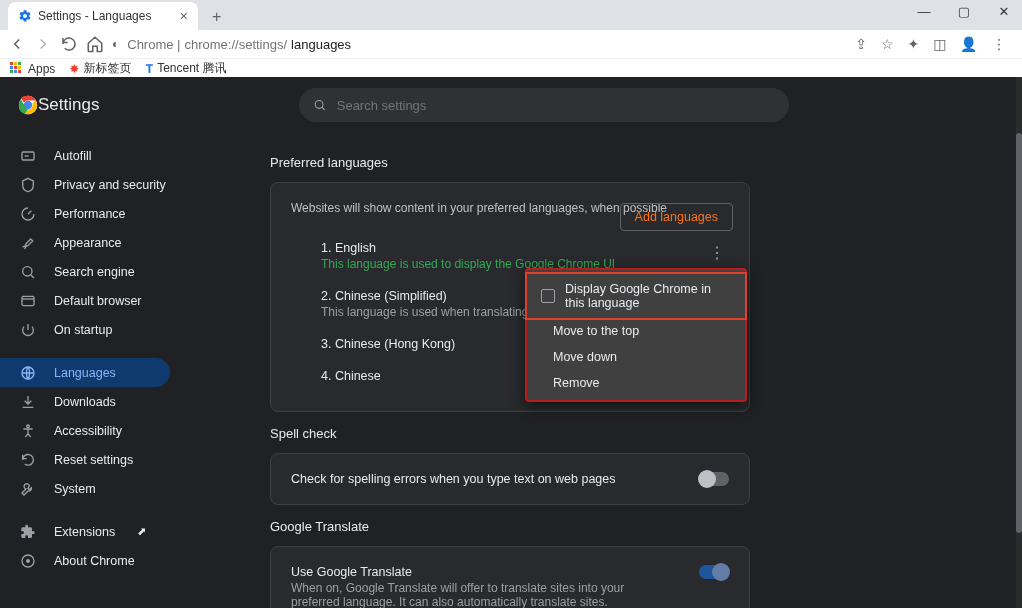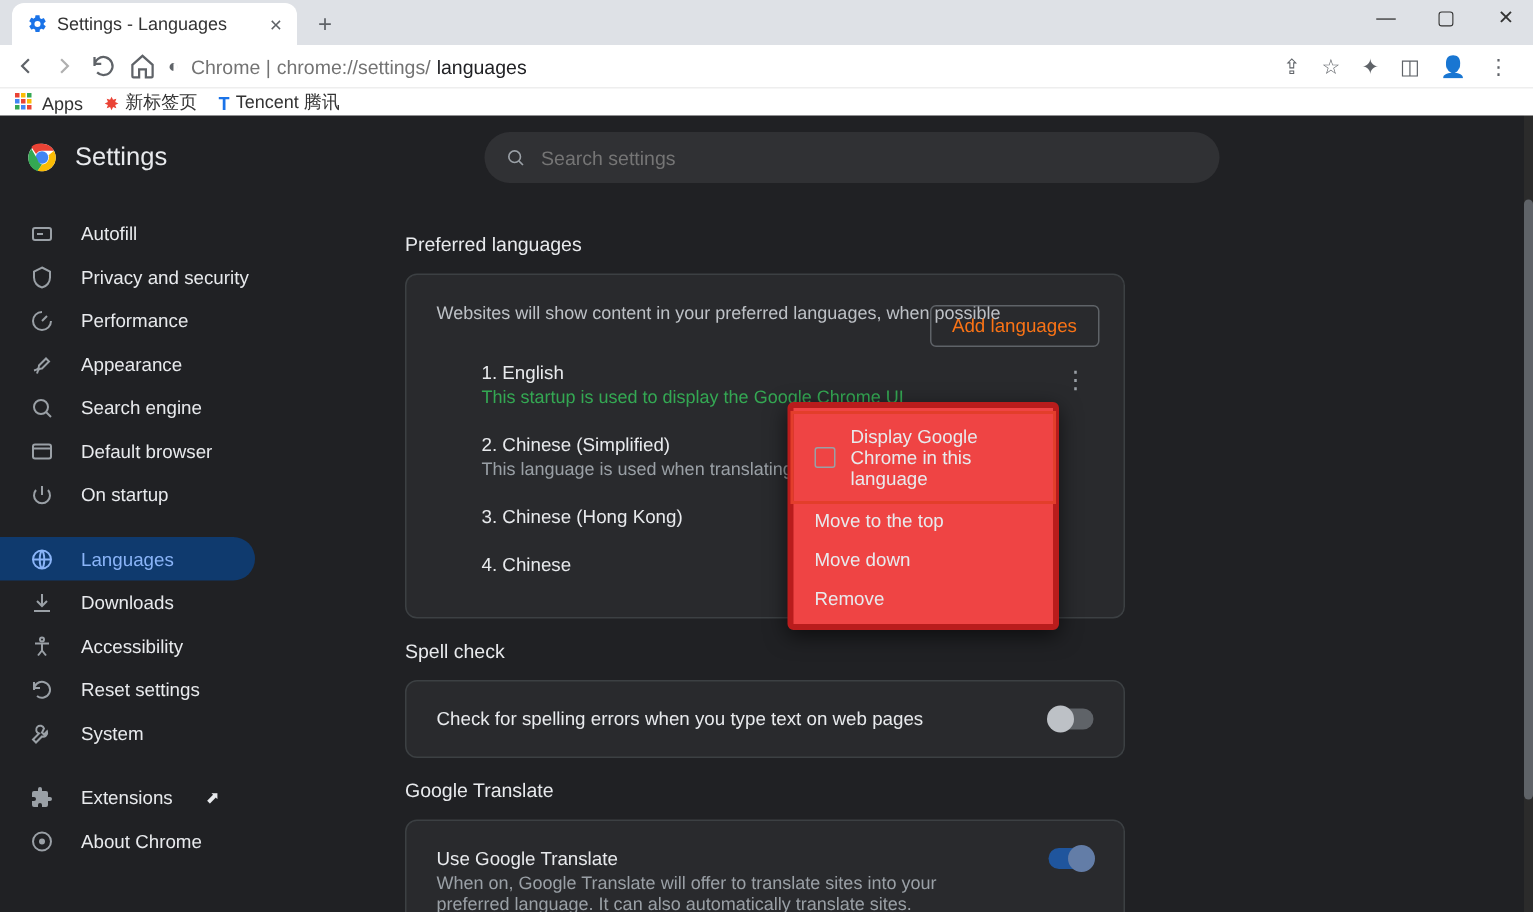--- a/index.html
+++ b/index.html
@@ -29,21 +29,21 @@
 .bm-icon { width: 14px; height: 14px; display: inline-block; }
 .apps-grid { display: grid; grid-template-columns: repeat(3,3px); grid-template-rows: repeat(3,3px); gap: 1px; }
 .apps-grid span { width: 3px; height: 3px; background: #ea4335; }
 .apps-grid span:nth-child(2){background:#fbbc05}.apps-grid span:nth-child(3){background:#34a853}
 .apps-grid span:nth-child(4){background:#4285f4}.apps-grid span:nth-child(5){background:#ea4335}
 .apps-grid span:nth-child(6){background:#fbbc05}.apps-grid span:nth-child(7){background:#34a853}
 .apps-grid span:nth-child(8){background:#4285f4}.apps-grid span:nth-child(9){background:#ea4335}
 
 
 .app { position: absolute; top: 77px; left: 0; right: 6px; bottom: 0; background: #202124; color: #e8eaed; display: flex; flex-direction: column; }
-.app-header { height: 56px; display: flex; align-items: center; padding: 0 18px; gap: 12px; }
+.app-header { height: 56px; display: flex; align-items: center; padding: 0 18px; }
 .chrome-logo { width: 20px; height: 20px; }
 .app-title { font-size: 17px; font-weight: 500; }
 .search-settings { margin-left: 200px; background: #303134; border-radius: 18px; height: 34px; width: 490px; display: flex; align-items: center; padding: 0 14px; gap: 10px; color: #9aa0a6; font-size: 13px; }
 .search-settings input { background: transparent; border: none; outline: none; color: #e8eaed; font-size: 13px; width: 100%; }
 
 .app-body { flex: 1; display: flex; overflow: hidden; }
 .sidebar { width: 240px; padding-top: 8px; overflow-y: auto; }
 .side-item { display: flex; align-items: center; gap: 18px; height: 29px; padding: 0 20px; font-size: 12.5px; color: #e8eaed; cursor: pointer; border-radius: 0 14px 14px 0; margin-right: 70px; white-space: nowrap; }
 .side-item.active { background: #0f3a6e; color: #8ab4f8; border-radius: 0 18px 18px 0; margin-right: 70px; }
 .side-item.active .side-icon { color: #8ab4f8; }
@@ -67,22 +67,22 @@
 .row-setting { display: flex; align-items: flex-start; justify-content: space-between; }
 .row-setting .rs-label { font-size: 12.5px; font-weight: 500; }
 .rs-sub { font-size: 12px; color: #9aa0a6; margin-top: 2px; width: 380px; }
 .toggle { width: 30px; height: 14px; border-radius: 7px; position: relative; }
 .toggle.off { background: #5f6368; }
 .toggle.off::after { content:""; position:absolute; left:-1px; top:-2px; width:18px; height:18px; background:#bdc1c6; border-radius:50%; }
 .toggle.on { background: #1a73e8; opacity: 0.6; }
 .toggle.on::after { content:""; position:absolute; right:-1px; top:-2px; width:18px; height:18px; background:#8ab4f8; border-radius:50%; }
 
 
-.ctx-menu { position: absolute; background: #ef4444; border: 4px solid #b91c1c; border-radius: 4px; box-shadow: 0 4px 14px rgba(0,0,0,0.6); padding: 4px 0; font-size: 12.5px; color: #e8eaed; z-index: 50; width: 181px; }
-.ctx-row { padding: 6px 14px; cursor: pointer; display: flex; align-items: center; gap: 10px; }
+.ctx-menu { position: absolute; background: #404040; border: 2px solid #b91c1c; border-radius: 4px; box-shadow: 0 4px 14px rgba(0,0,0,0.6); padding: 4px 0; font-size: 12.5px; color: #e8eaed; z-index: 50; width: 222px; }
+.ctx-row { padding: 6px 26px; cursor: pointer; display: flex; align-items: center; gap: 10px; }
 .ctx-row.highlight { outline: 2px solid #e33e2b; outline-offset: 0px; padding: 8px 14px; }
 .ctx-check { width: 14px; height: 14px; border: 1.5px solid #9aa0a6; border-radius: 2px; flex-shrink: 0; }
 
 .vscroll { position: absolute; right: 0; top: 77px; width: 6px; bottom: 0; background: #2b2b2b; }
 .vscroll-thumb { position: absolute; left: 0; width: 6px; background: #5f6368; border-radius: 3px; top: 56px; height: 400px; }
 
 svg { width: 100%; height: 100%; display: block; }
 </style>
 </head>
 <body>
@@ -316,21 +316,21 @@
       </div>
     <div class="content">
 
       <div class="section-title">Preferred languages</div>
       <div class="card">
         <div class="card-sub">Websites will show content in your preferred languages, when possible</div>
         <button class="add-btn">Add languages</button>
         <div class="lang-list" id="lang-list">
             <div class="lang-item">
               <div class="lang-name">1. English</div>
-              <div class="lang-note green">This startup is used to display the Google Chrome UI</div>
+              <div class="lang-note green">This language is used to display the Google Chrome UI</div>
               <span class="kebab">⋮</span>
             </div>
             <div class="lang-item">
               <div class="lang-name">2. Chinese (Simplified)</div>
               <div class="lang-note gray">This language is used when translating pages</div>
             </div>
             <div class="lang-item">
               <div class="lang-name">3. Chinese (Hong Kong)</div>
             </div>
             <div class="lang-item">

